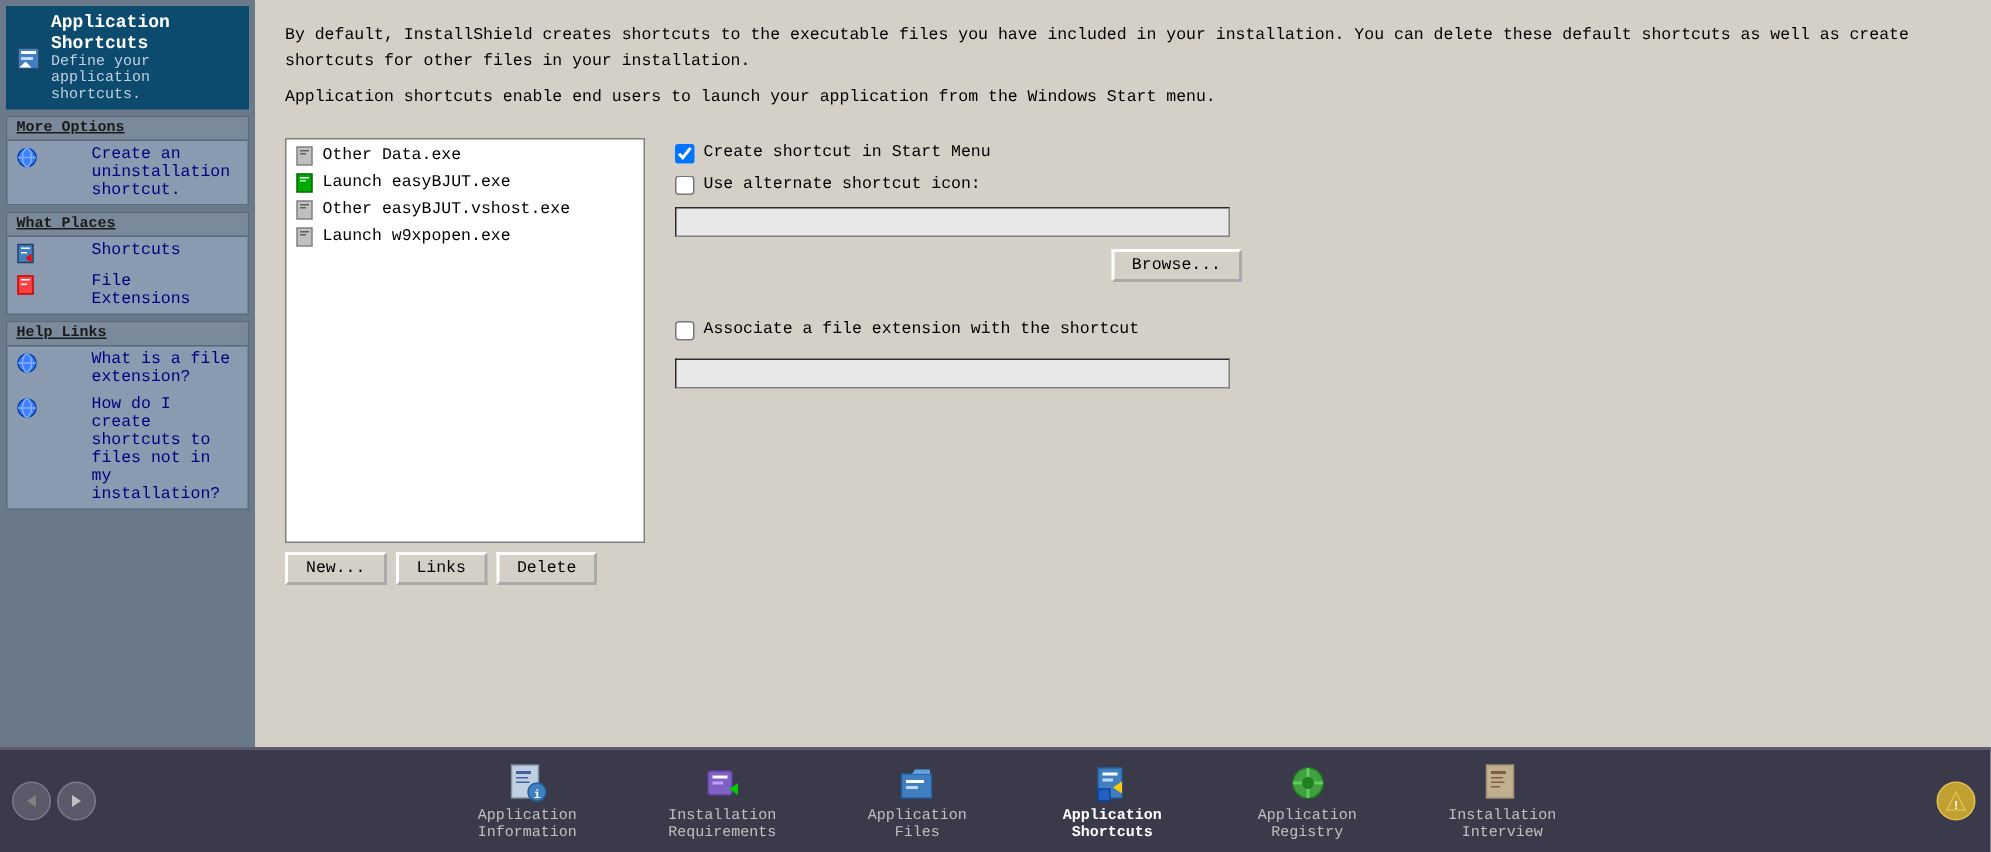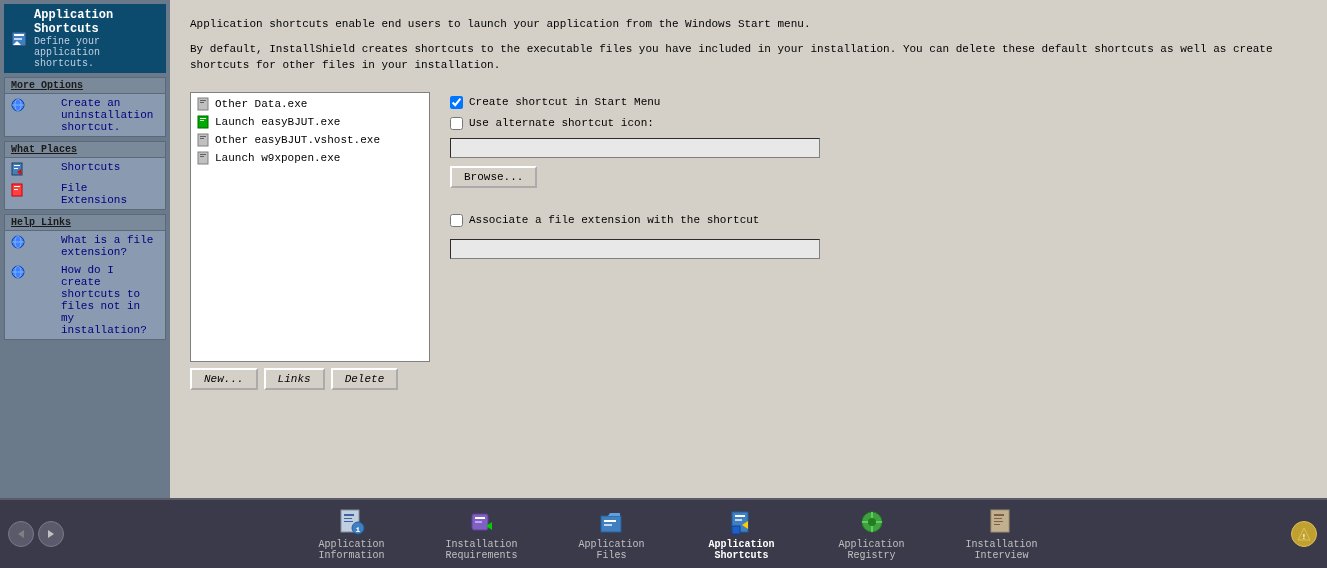--- a/index.html
+++ b/index.html
@@ -160,21 +160,20 @@
     }
 
     .btn {
       padding: 3px 12px;
       background: #d4d0c8;
       border: 2px outset #ffffff;
       font-size: 11px;
       font-family: 'Courier New', Courier, monospace;
       cursor: pointer;
       min-width: 60px;
-      font-style: italic;
     }
 
     
     .options-panel {
       display: flex;
       flex-direction: column;
       gap: 8px;
       padding-top: 4px;
     }
 
@@ -203,21 +202,21 @@
       width: 370px;
       height: 20px;
       background: #e8e8e8;
       border: 1px inset #808080;
       font-size: 11px;
       font-family: 'Courier New', Courier, monospace;
     }
 
     .browse-row {
       display: flex;
-      justify-content: flex-start;
+      justify-content: flex-end;
       width: 378px;
     }
 
     .browse-btn {
       padding: 3px 12px;
       background: #d4d0c8;
       border: 2px outset #ffffff;
       font-size: 11px;
       font-family: 'Courier New', Courier, monospace;
       cursor: pointer;
@@ -401,22 +400,22 @@
             <line x1="1" y1="7" x2="13" y2="7" stroke="#80b0ff" stroke-width="1"></line>
           </svg>
         </div>
         <span>How do I create shortcuts to files not in my installation?</span>
       </div>
     </div>
   </div>
 
   <div class="content">
     <div class="description-text">
+      <p>By default, InstallShield creates shortcuts to the executable files you have included in your installation. You can delete these default shortcuts as well as create shortcuts for other files in your installation.</p>
       <p>Application shortcuts enable end users to launch your application from the Windows Start menu.</p>
-      <p>By default, InstallShield creates shortcuts to the executable files you have included in your installation. You can delete these default shortcuts as well as create shortcuts for other files in your installation.</p>
     </div>
 
     <div class="workspace">
 
       <div class="shortcuts-panel">
         <div class="shortcuts-list">
           <div class="shortcut-item">
             <div style="width:14px;height:14px;flex-shrink:0;">
               <svg width="14" height="14" viewBox="0 0 14 14">
                 <rect x="1" y="1" width="10" height="12" fill="#c0c0c0" stroke="#808080" stroke-width="1"></rect>

